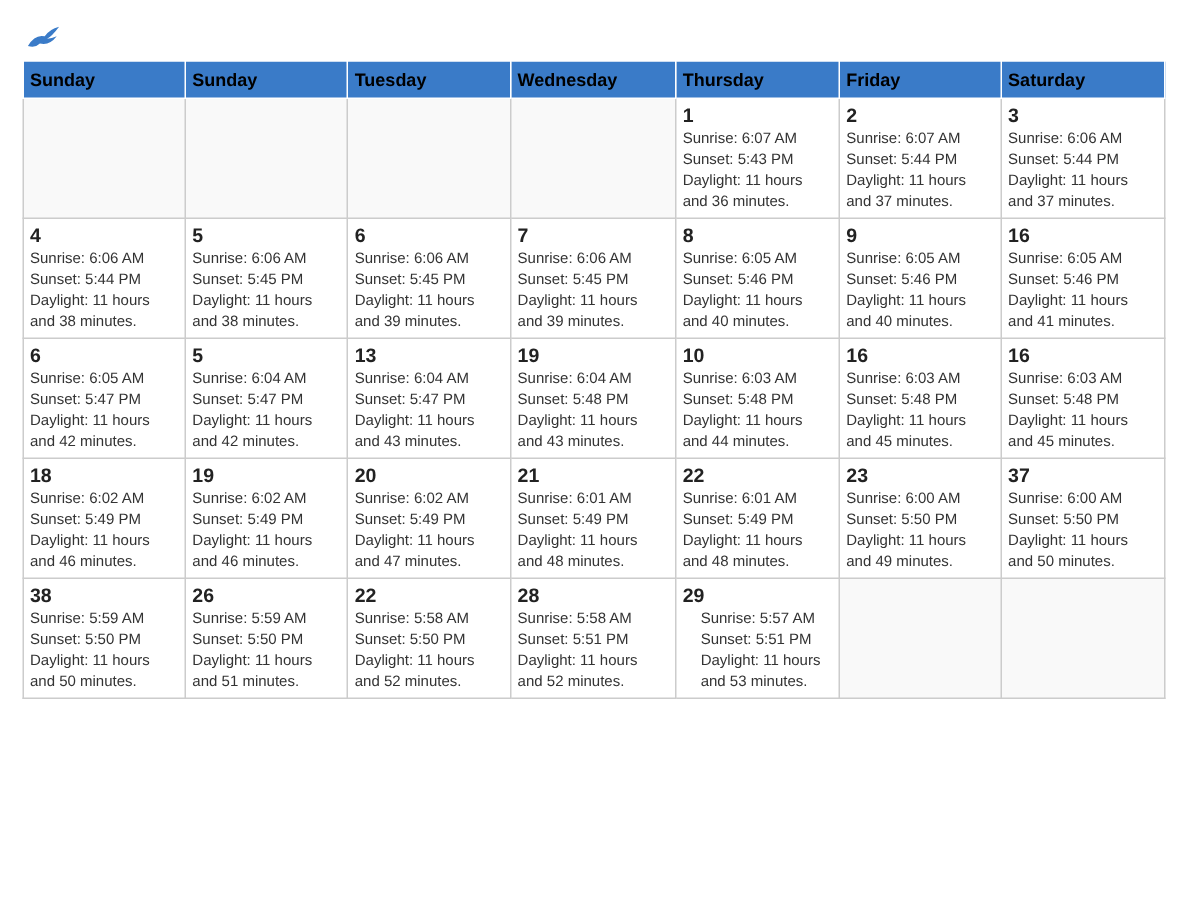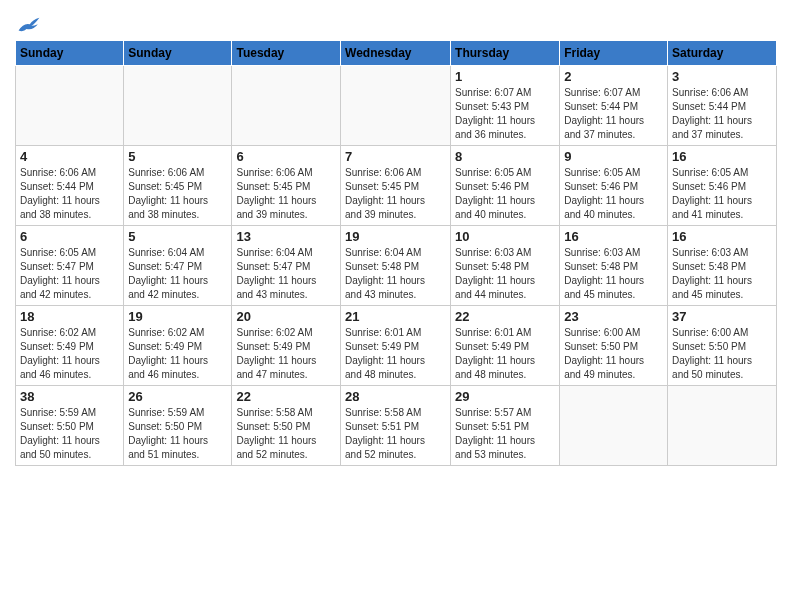--- a/index.html
+++ b/index.html
@@ -318,21 +318,21 @@
         </td>
         <td>
           <span class="day-num">28</span>
           <div class="day-info" style="white-space: pre-line;">Sunrise: 5:58 AM
 Sunset: 5:51 PM
 Daylight: 11 hours
 and 52 minutes.</div>
         </td>
         <td>
           <span class="day-num">29</span>
-          <div class="day-info" style="white-space: pre-line;">Sunrise: 5:57 AM
+          <div class="day-info" style="white-space: pre-line; margin-left: 12px;">Sunrise: 5:57 AM
 Sunset: 5:51 PM
 Daylight: 11 hours
 and 53 minutes.</div>
         </td>
         <td class="empty"></td>
         <td class="empty"></td>
       </tr>
     </tbody>
 </table>
 

